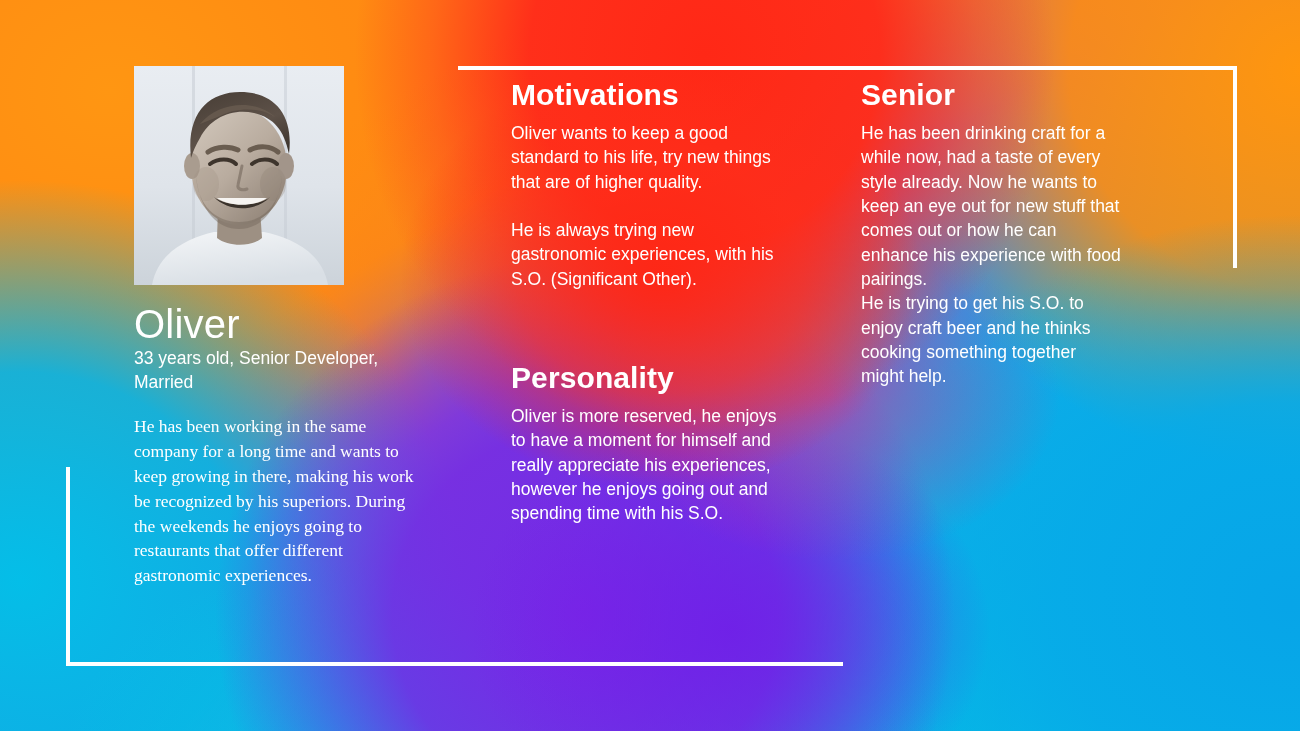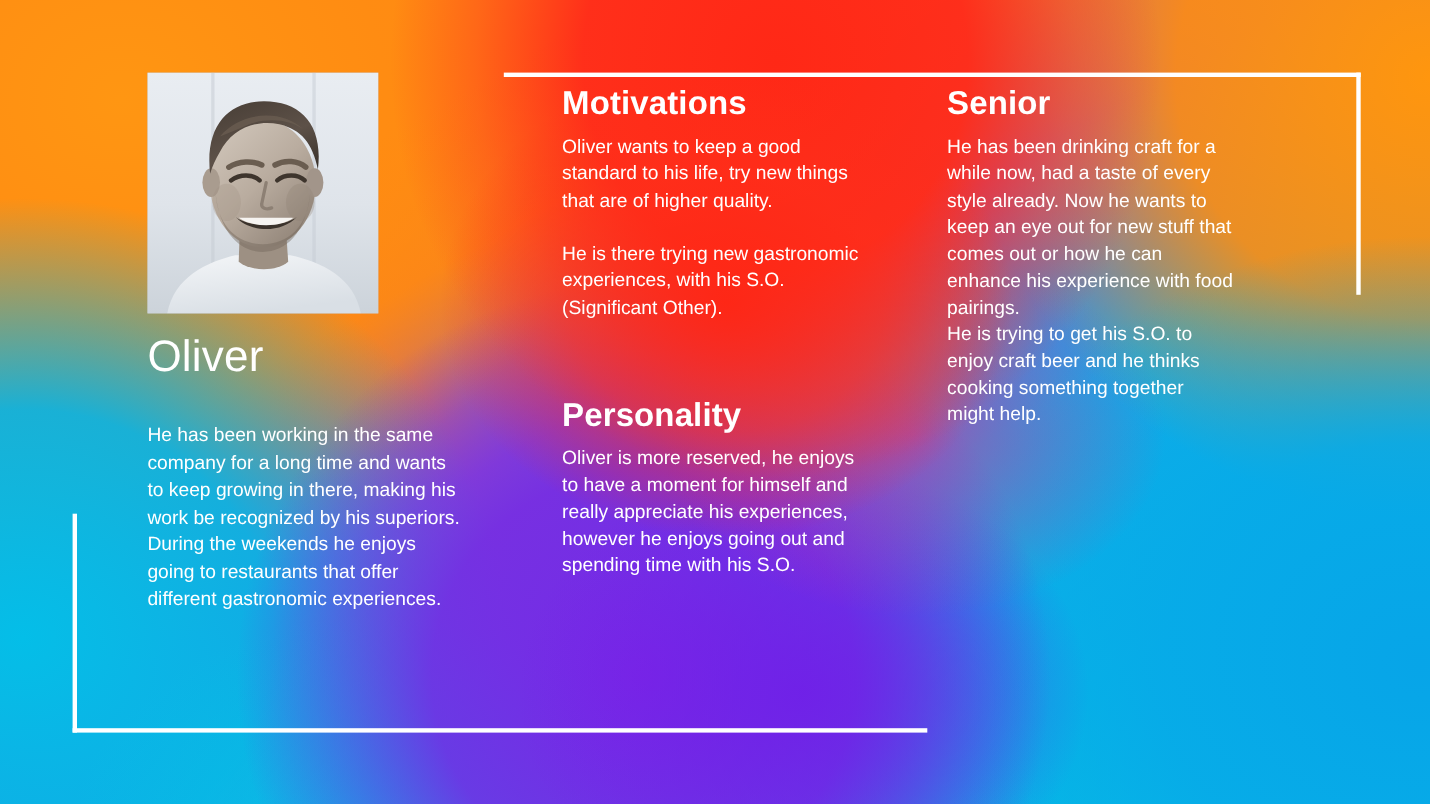--- a/index.html
+++ b/index.html
@@ -135,21 +135,22 @@
   .person-meta {
     font-size: 17.5px;
     line-height: 1.35;
     font-weight: 400;
     width: 285px;
   }
   .body-text {
     font-size: 17.5px;
     line-height: 1.42;
     font-weight: 400;
-    margin-top: 38px;
+    margin-top: 20px;
+    font-family: Liberation Serif, serif;
   }
 
   .section-title {
     font-size: 30px;
     font-weight: bold;
     letter-spacing: 0.1px;
     margin: 0 0 10px 0;
     line-height: 1.1;
   }
   .section-body {
@@ -245,29 +246,30 @@
 
             <path d="M62 110 C66 146 84 163 105 163 C126 163 144 146 148 110 C146 140 128 156 105 156 C82 156 64 140 62 110 Z" fill="#6f6458" opacity="0.42"></path>
 
             <ellipse cx="72" cy="118" rx="13" ry="17" fill="#9d9083" opacity="0.28"></ellipse>
             <ellipse cx="139" cy="118" rx="13" ry="17" fill="#8e8175" opacity="0.3"></ellipse>
           </g>
         </svg>
       </div>
 
       <div class="person-name">Oliver</div>
+      <div class="person-meta">33 years old, Senior Developer, Married</div>
       <div class="body-text">He has been working in the same company for a long time and wants to keep growing in there, making his work be recognized by his superiors. During the weekends he enjoys going to restaurants that offer different gastronomic experiences.</div>
     </div>
 
     <div class="col col-mid">
 
       <div class="section-block">
         <div class="section-title">Motivations</div>
         <p class="section-body">Oliver wants to keep a good standard to his life, try new things that are of higher quality.</p>
-        <p class="section-body tight">He is there trying new gastronomic experiences, with his S.O. (Significant Other).</p>
+        <p class="section-body tight">He is always trying new gastronomic experiences, with his S.O. (Significant Other).</p>
       </div>
 
       <div class="gap-md"></div>
 
       <div class="section-block">
         <div class="section-title">Personality</div>
         <p class="section-body tight">Oliver is more reserved, he enjoys to have a moment for himself and really appreciate his experiences, however he enjoys going out and spending time with his S.O.</p>
       </div>
     </div>
 

